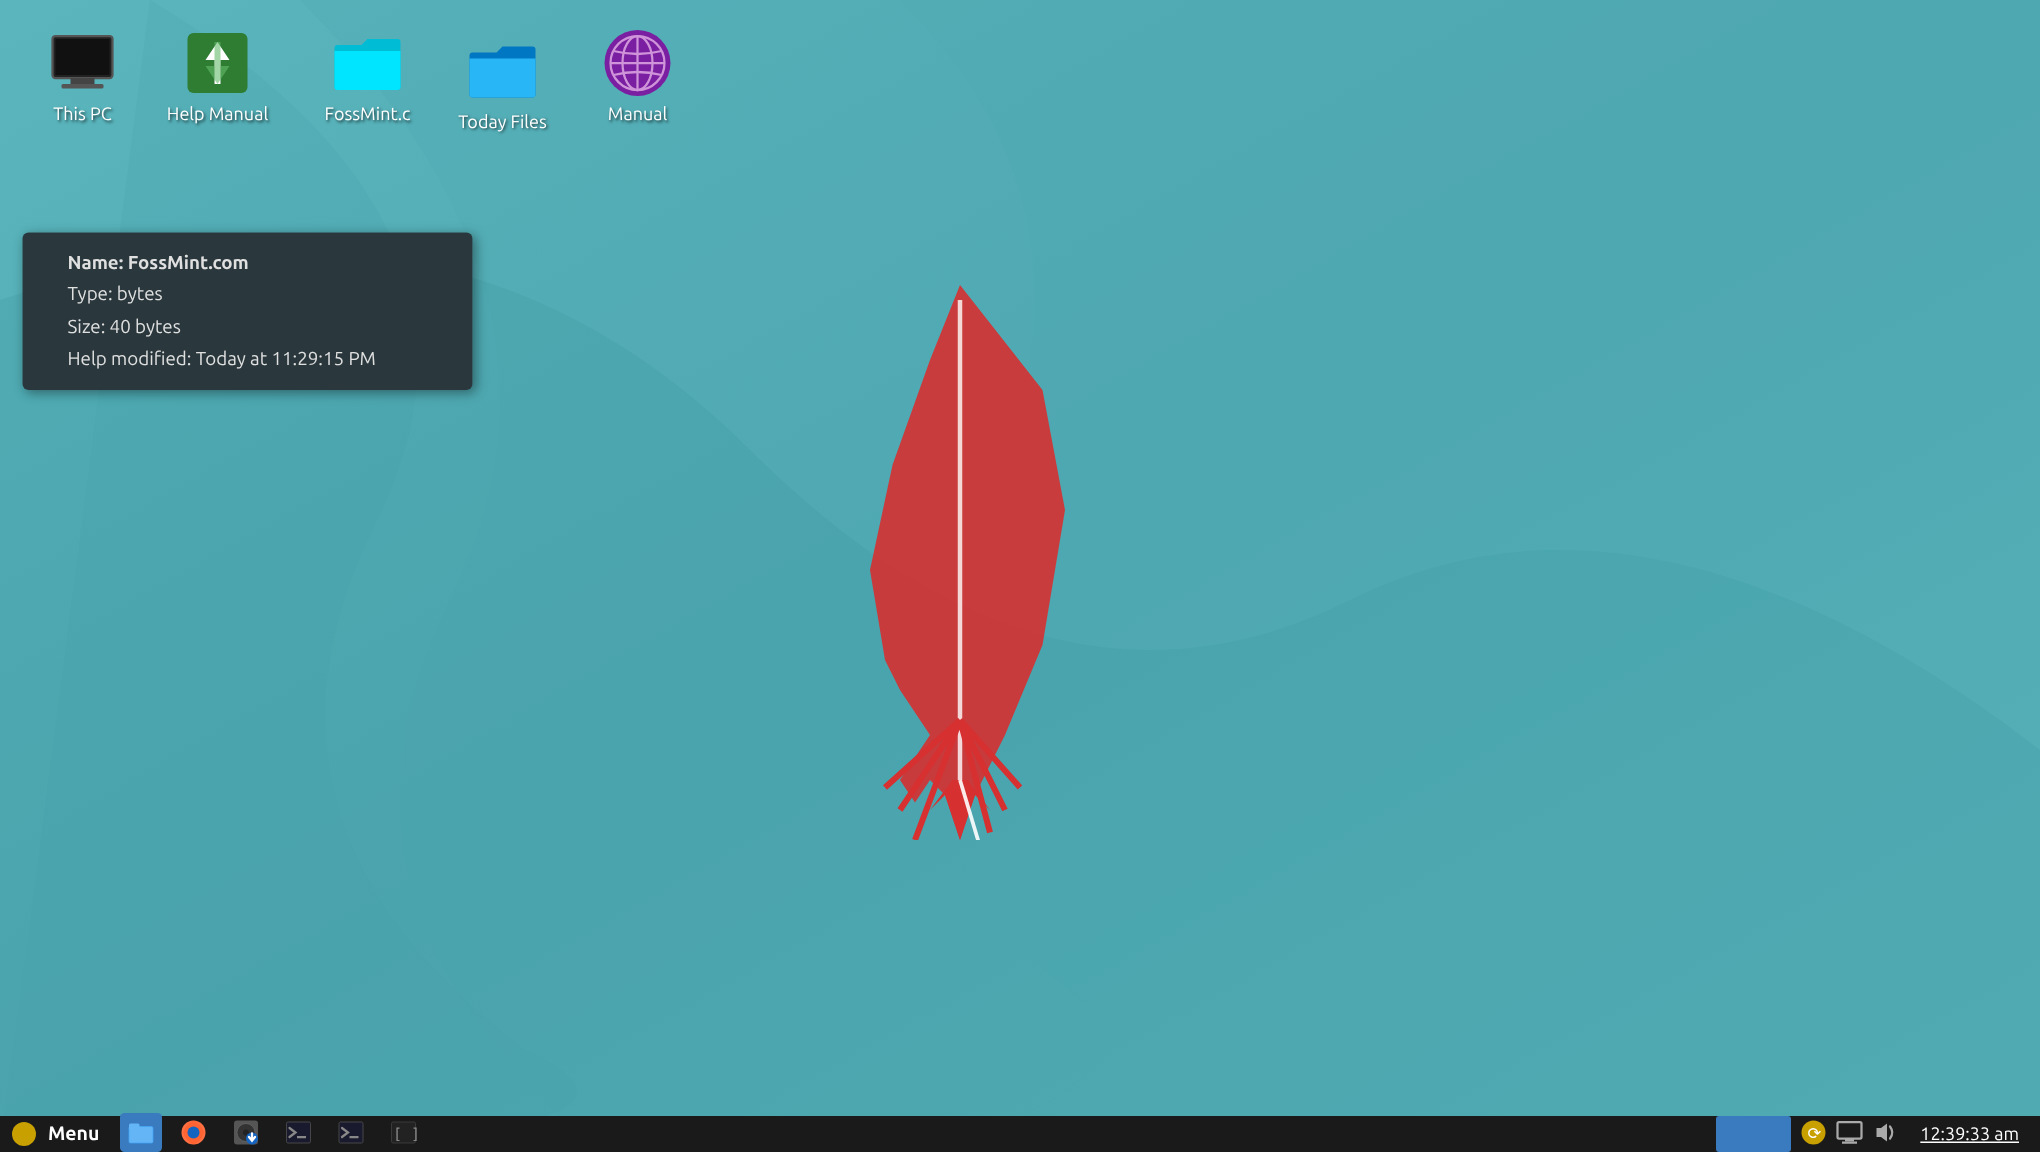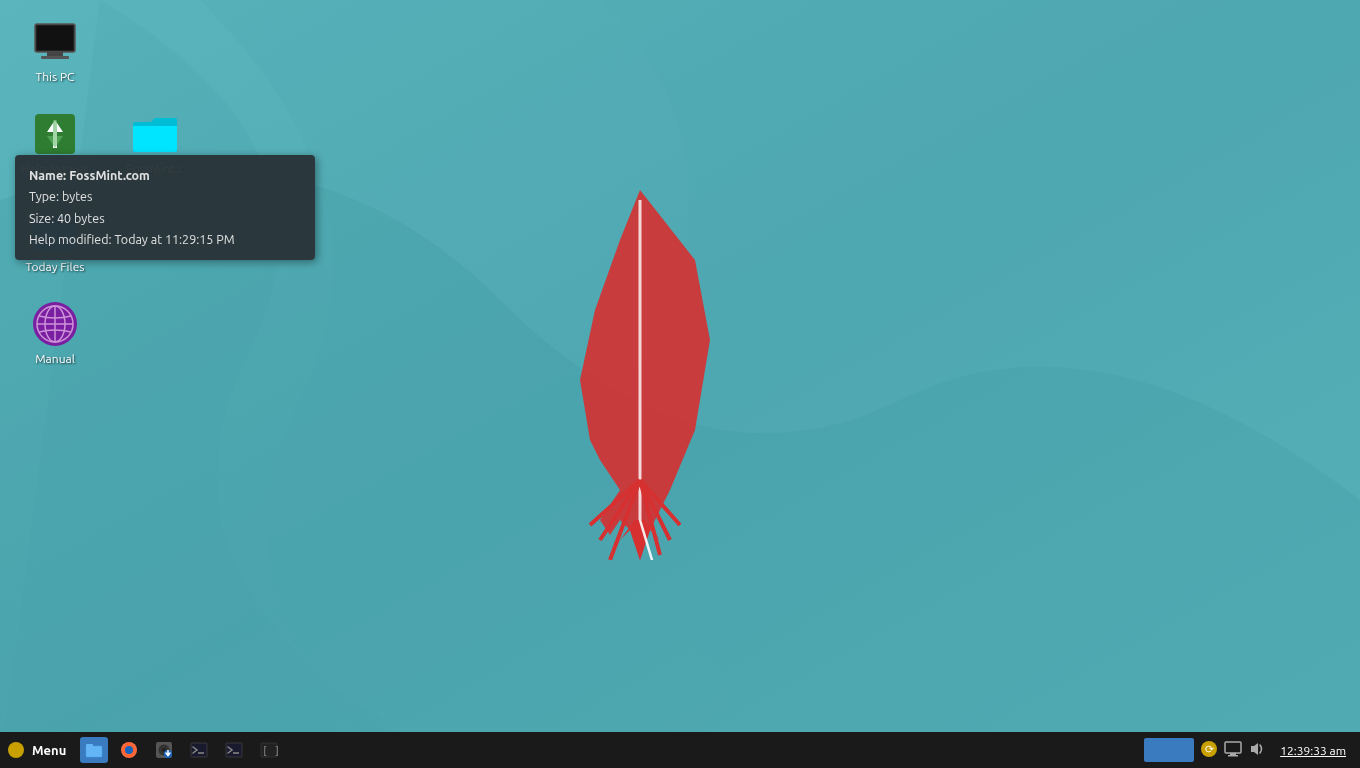--- a/index.html
+++ b/index.html
@@ -28,21 +28,21 @@
       top: 0; left: 0;
       width: 100%; height: 100%;
     }
 
     
     .desktop-icons {
       position: absolute;
       top: 10px;
       left: 10px;
       display: flex;
-      flex-direction: column;
+      flex-direction: row;
       gap: 0px;
     }
 
     .desktop-icon {
       display: flex;
       flex-direction: column;
       align-items: center;
       width: 90px;
       padding: 8px 4px;
       cursor: pointer;
@@ -70,40 +70,40 @@
       width: 80px;
     }
 
     
     .tooltip {
       position: absolute;
       top: 155px;
       left: 15px;
       background: rgba(40, 50, 55, 0.95);
       color: #e0e0e0;
-      padding: 10px 14px;
+      padding: 10px 30px;
       border-radius: 4px;
       font-size: 12.5px;
       line-height: 1.7;
       z-index: 100;
       width: 300px;
       pointer-events: none;
       box-shadow: 2px 2px 8px rgba(0,0,0,0.4);
     }
 
     
     .taskbar {
       position: absolute;
       bottom: 0;
       left: 0;
       width: 1360px;
-      height: 36px;
+      height: 24px;
       background: #1a1a1a;
       display: flex;
-      align-items: center;
+      align-items: flex-end;
       z-index: 200;
     }
 
     .taskbar-menu {
       display: flex;
       align-items: center;
       padding: 0 8px;
       height: 100%;
       color: white;
       font-size: 13px;

